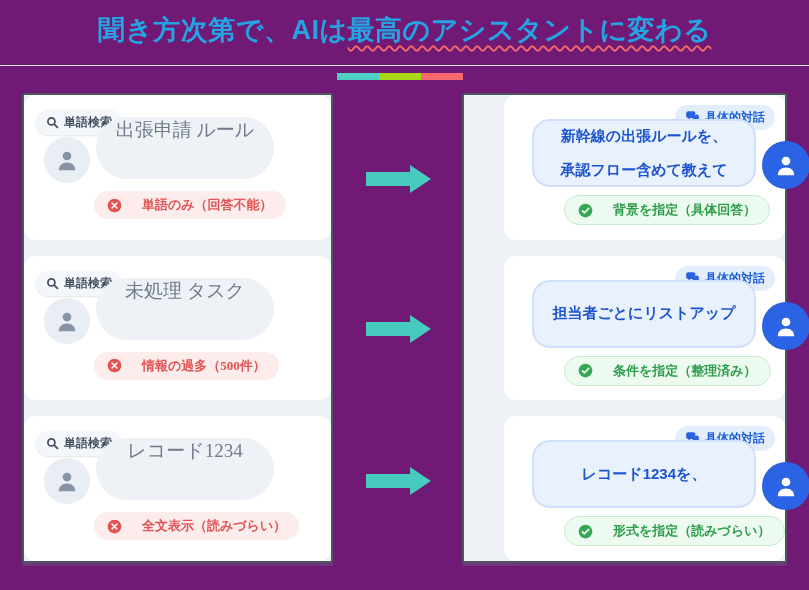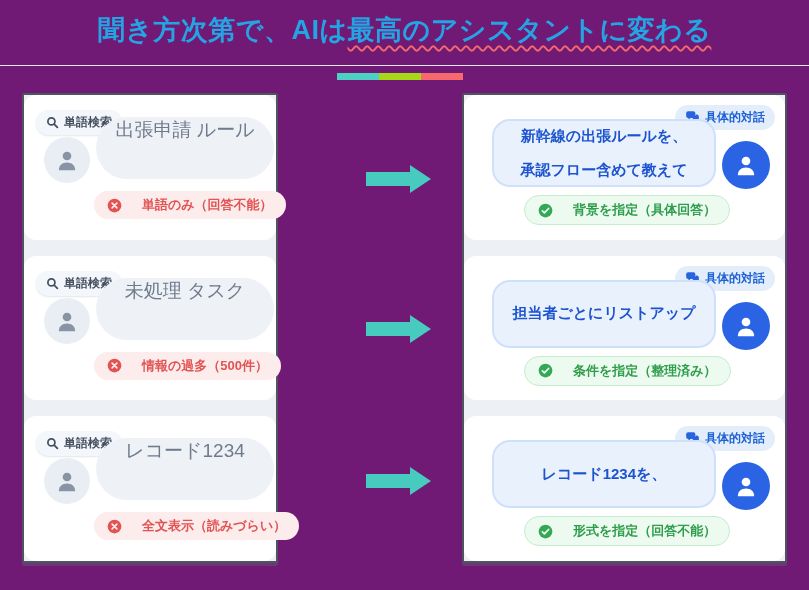--- a/index.html
+++ b/index.html
@@ -12,22 +12,22 @@
   .title .hl{text-decoration:underline wavy #F56B6B 2px;text-underline-offset:6px;}
   .divider{position:absolute;top:65px;left:0;width:100%;height:1px;background:#E6EAEE;}
   .accent-bar{position:absolute;top:73px;left:337px;display:flex;}
   .accent-bar .seg{display:block;width:42px;height:7px;}
   .seg.teal{background:#4DCFC4;} .seg.lime{background:#A6D816;} .seg.coral{background:#F7696C;}
 
   
   .panel{position:absolute;top:93px;height:470px;box-sizing:border-box;border:2px solid #4E555F;
          border-radius:2px;background:#EDF1F5;display:flex;flex-direction:column;gap:16px;
          box-shadow:0 3px 0 rgba(100,110,125,0.35);}
-  .panel.left{left:22px;width:256px;}
-  .panel.right{left:462px;width:325px;}
+  .panel.left{left:22px;width:311px;font-family:Liberation Serif, serif;}
+  .panel.right{left:462px;width:325px;padding-left:40px;}
   .card{position:relative;flex:1;background:#fff;border-radius:12px;}
 
   
   .tag{position:absolute;display:inline-flex;align-items:center;gap:5px;border-radius:999px;
        font-size:12px;font-weight:700;padding:4px 10px;white-space:nowrap;}
   .search-tag{left:12px;top:15px;background:#F3F6FA;color:#44505F;box-shadow:0 1px 2px rgba(30,40,60,0.12);}
   .dialog-tag{right:10px;top:10px;background:#E4EEFB;color:#1D62D4;}
   .tag svg{display:block;}
 
   .avatar{position:absolute;border-radius:50%;display:flex;align-items:center;justify-content:center;}
@@ -260,18 +260,18 @@
             <path d="M4.5 21c0-4.3 3.4-6.8 7.5-6.8s7.5 2.5 7.5 6.8v.5h-15z" fill="#fff"></path>
           </svg>
         </div>
       <div class="result-badge ok">
         <span>
             <svg width="15" height="15" viewBox="0 0 24 24">
               <circle cx="12" cy="12" r="11" fill="#33A956"></circle>
               <path d="M7 12.6l3.2 3.2L17 8.8" stroke="#EDFAF0" stroke-width="2.8" fill="none" stroke-linecap="round" stroke-linejoin="round"></path>
             </svg>
           </span>
-        <span>形式を指定（回答不能）</span>
+        <span>形式を指定（読みづらい）</span>
       </div>
     </div>
   </div>
 
 </div>
 
 </body></html>

